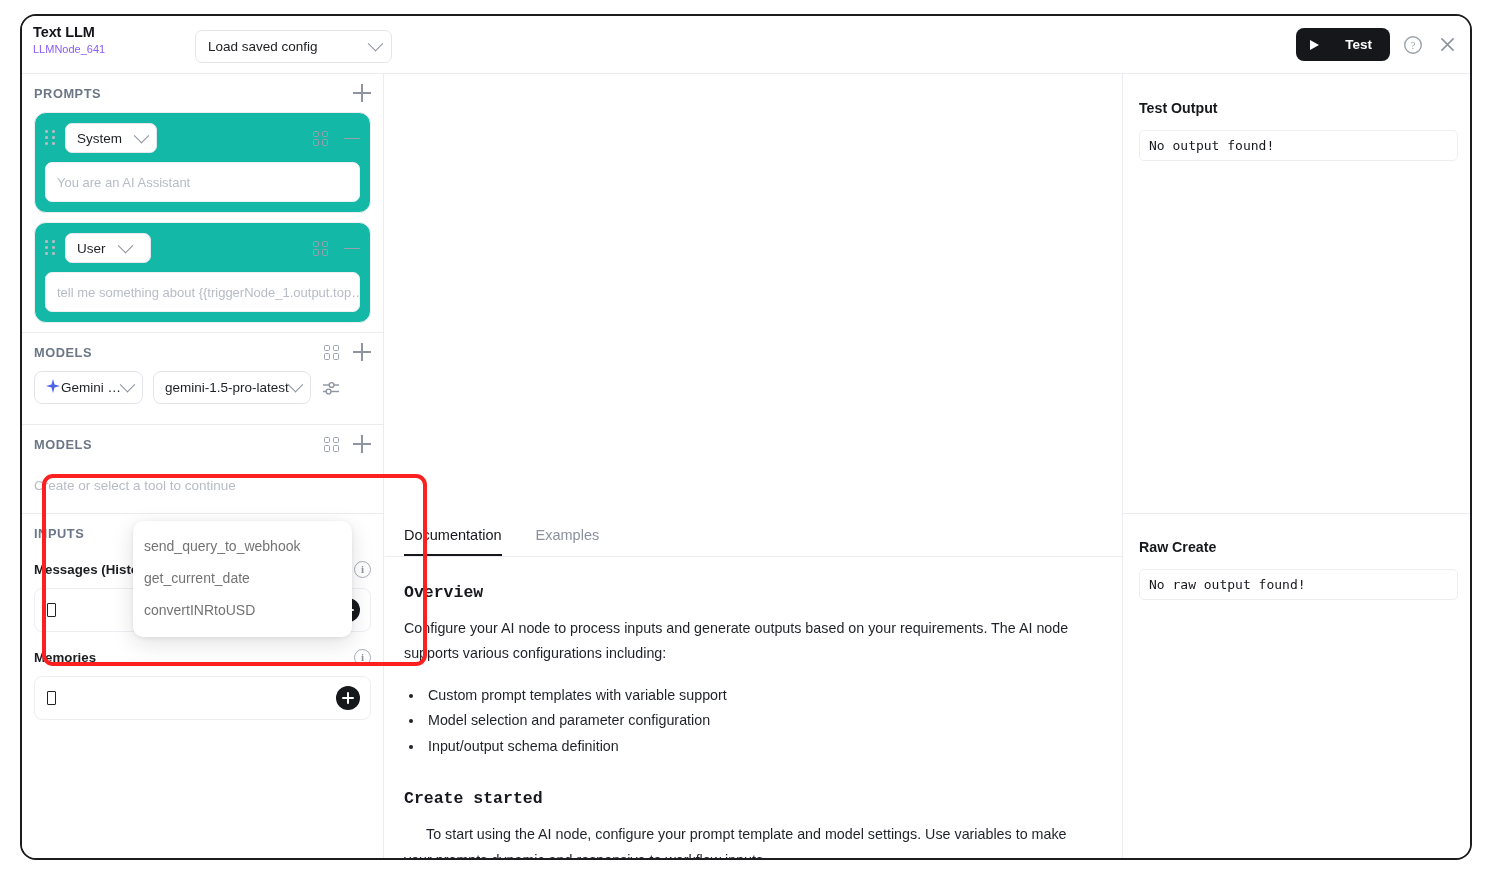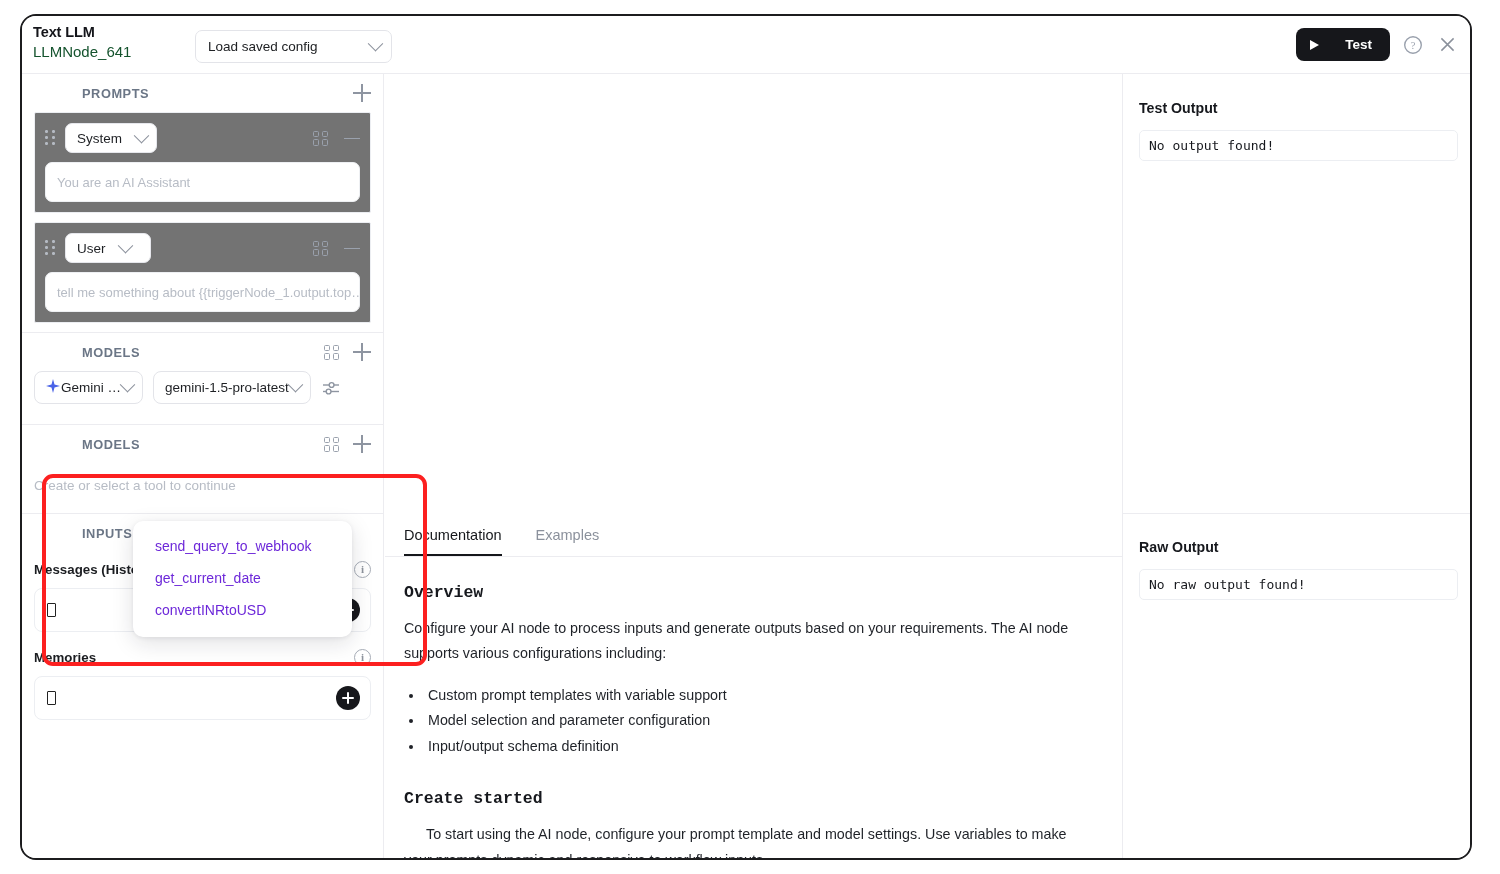--- a/index.html
+++ b/index.html
@@ -27,21 +27,21 @@
     position: absolute; left: 0; top: 0;
     width: 100%; height: 58px;
     border-bottom: 1px solid #ececf0;
     background: #fff;
   }
   #node-title-block { position: absolute; left: 11px; top: 8px; }
   #node-title {
     font-size: 14.5px; font-weight: bold; color: #14151a; letter-spacing: -0.1px;
   }
   #node-subtitle {
-    font-size: 15px; color: #14532d; margin-top: 3px;
+    font-size: 11px; color: #8b5cf6; margin-top: 3px;
   }
   #config-select {
     position: absolute; left: 173px; top: 14px;
     width: 197px; height: 33px;
     border: 1px solid #e3e4e9; border-radius: 7px;
     background: #fff;
     display: flex; align-items: center; padding: 0 10px 0 12px;
     cursor: pointer;
   }
   #config-select-label { font-size: 13.5px; color: #202225; flex: 1; }
@@ -77,21 +77,21 @@
   
   #left-panel {
     position: absolute; left: 0; top: 58px;
     width: 362px; height: 788px;
     border-right: 1px solid #ececf0;
     background: #fff;
     overflow: hidden;
   }
   .section-head {
     display: flex; align-items: center;
-    padding: 0 12px; height: 38px; margin-left: 48px;
+    padding: 0 12px; height: 38px;
   }
   .section-title {
     font-size: 12.8px; font-weight: bold; color: #6b7686;
     letter-spacing: 0.55px; flex: 1;
   }
   .head-actions { display: flex; align-items: center; gap: 14px; }
   .plus-btn {
     position: relative; width: 18px; height: 18px; cursor: pointer;
   }
   .plus-btn::before, .plus-btn::after {
@@ -103,22 +103,22 @@
     width: 15px; height: 15px; cursor: pointer;
     display: grid; grid-template-columns: 1fr 1fr; grid-template-rows: 1fr 1fr; gap: 2.5px;
   }
   .grid-icon i {
     border: 1.5px solid #9aa1ad; border-radius: 1.5px; display: block;
   }
 
   
   #prompts-list { padding: 0 12px; }
   .prompt-card {
-    background: #737373; border: 1px solid #eceef2;
-    border-radius: 2px; padding: 10px; margin-bottom: 9px;
+    background: #14b8a6; border: 1px solid #eceef2;
+    border-radius: 12px; padding: 10px; margin-bottom: 9px;
   }
   .prompt-row { display: flex; align-items: center; }
   .drag-dots {
     width: 12px; height: 16px; margin-right: 8px; cursor: grab;
     display: grid; grid-template-columns: 1fr 1fr; grid-template-rows: repeat(3,1fr);
     gap: 2px; align-content: center;
   }
   .drag-dots i { width: 2.5px; height: 2.5px; border-radius: 50%; background: #b5bac3; }
   .role-select {
     height: 30px; min-width: 86px;
@@ -196,23 +196,22 @@
 
   
   #tools-dropdown {
     position: absolute; left: 111px; top: 505px;
     width: 219px; background: #fff;
     border-radius: 10px;
     box-shadow: 0 6px 22px rgba(20,25,40,0.13), 0 1px 4px rgba(20,25,40,0.08);
     padding: 9px 0 11px 0; z-index: 40;
   }
   .dropdown-item {
-    padding: 8px 11px; font-size: 14px; color: #6d28d9; cursor: pointer;
+    padding: 8px 11px; font-size: 14px; color: #737373; cursor: pointer;
     white-space: nowrap;
-    margin-left: 11px;
   }
 
   
   #tools-highlight {
     position: absolute; left: 20px; top: 458px;
     width: 385px; height: 192px;
     border: 4px solid #fc2020; border-radius: 11px;
     pointer-events: none; z-index: 50;
   }
 
@@ -483,21 +482,21 @@
   <div id="right-panel">
     <div class="out-block">
       <div class="out-title">Test Output</div>
       <div class="out-box">No output found!</div>
     </div>
 
     <div id="outputs-divider"></div>
 
     <div id="raw-output-block">
       <div class="out-block">
-        <div class="out-title">Raw Output</div>
+        <div class="out-title">Raw Create</div>
         <div class="out-box">No raw output found!</div>
       </div>
     </div>
   </div>
 
   <div id="tools-dropdown">
     <div class="dropdown-item">send_query_to_webhook</div>
     <div class="dropdown-item">get_current_date</div>
     <div class="dropdown-item">convertINRtoUSD</div>
   </div>

